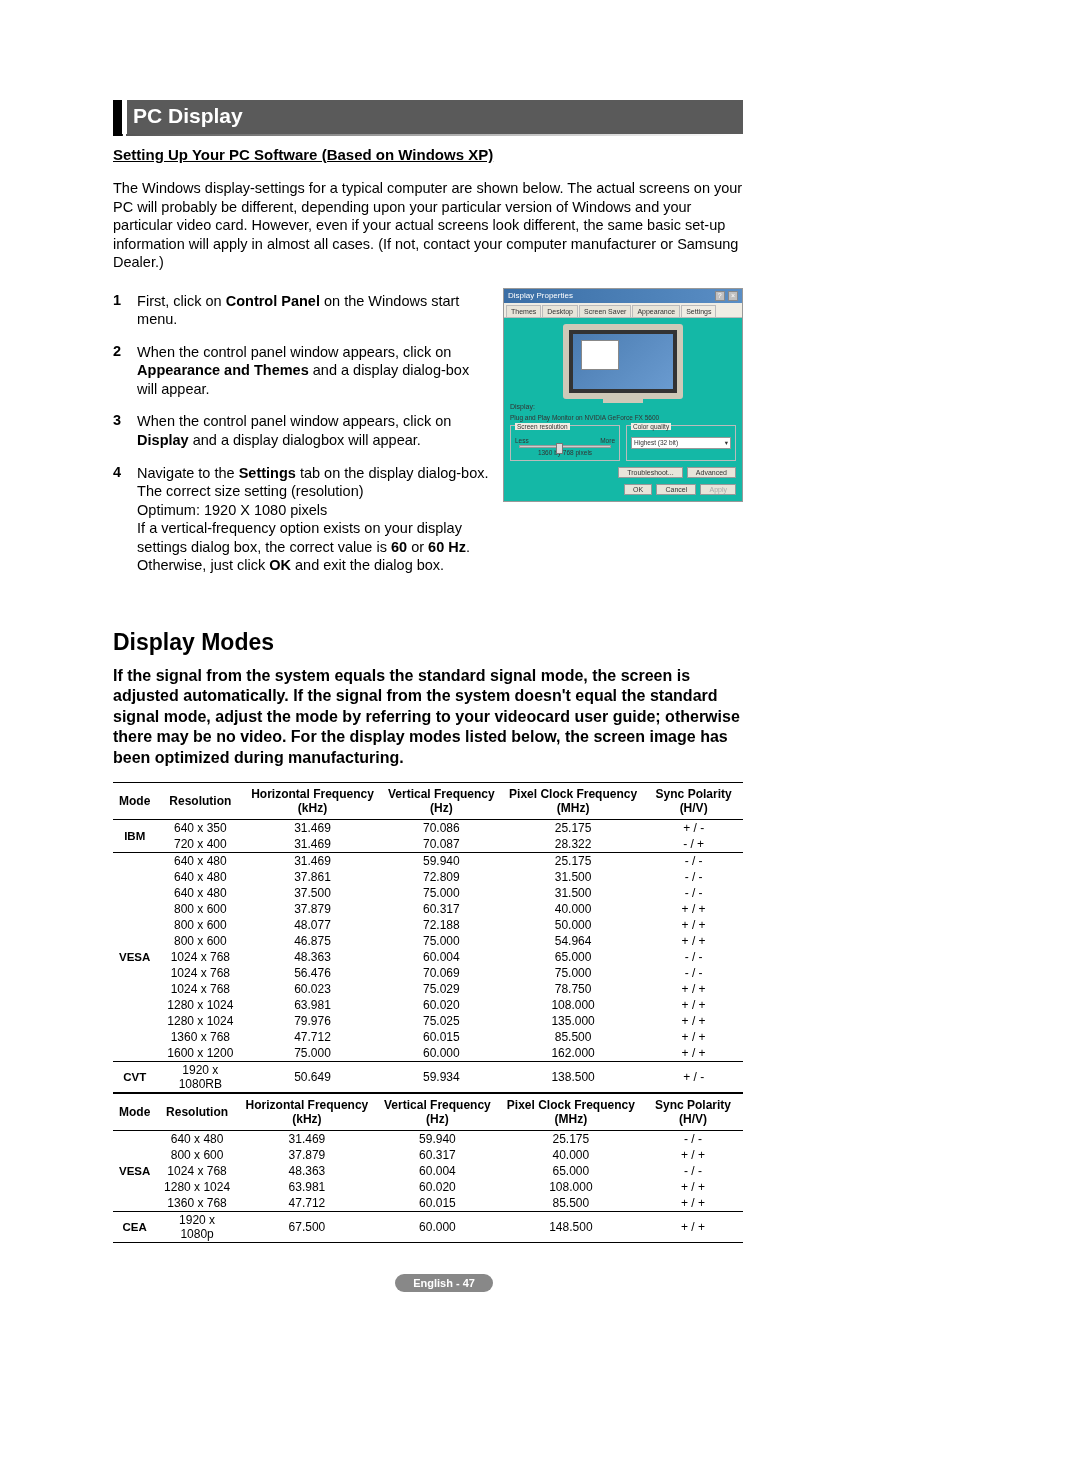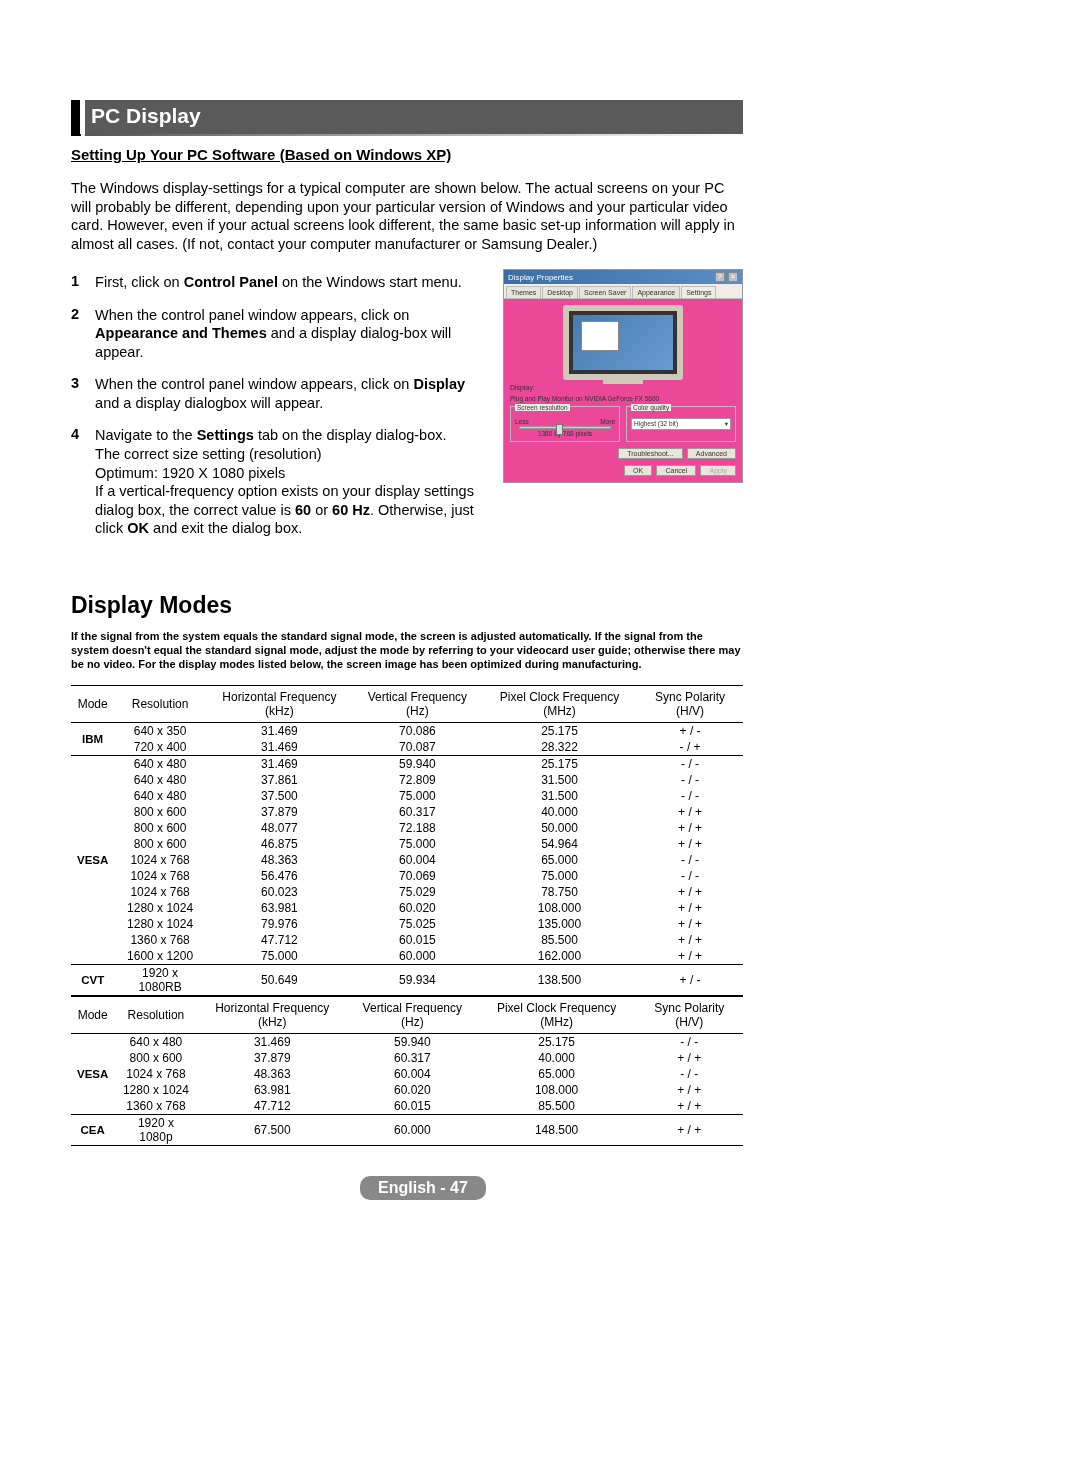--- a/index.html
+++ b/index.html
@@ -8,21 +8,21 @@
       box-sizing: border-box;
     }
     body {
       width: 1080px;
       font-family: Arial, Helvetica, sans-serif;
       background: #fff;
       padding: 0;
     }
     .page-wrapper {
       width: 856px;
-      padding: 100px 113px 40px 71px;
+      padding: 100px 113px 40px 113px;
     }
     .title-container {
       position: relative;
     }
     .title-row {
       display: flex;
     }
     .title-row .stub {
       width: 9px;
       background: #000;
@@ -79,21 +79,21 @@
       padding: 4px 0 10px 0;
       width: 552px;
     }
     .steps-table td.img-cell {
       vertical-align: top;
       padding-left: 12px;
     }
     .dialog-mock {
       width: 240px;
       border: 1px solid #999;
-      background: #ec4899;
+      background: #14b8a6;
       font-size: 8px;
       color: #333;
     }
     .dialog-mock .titlebar {
       background: linear-gradient(to right, #3a6ea5, #5a8ec5);
       color: #fff;
       font-size: 8px;
       padding: 2px 4px;
       display: flex;
       justify-content: space-between;
@@ -221,40 +221,40 @@
     }
     .dialog-mock .btn-row .btn {
       display: inline-block;
       border: 1px solid #999;
       background: #e8e5da;
       font-size: 7px;
       padding: 1px 8px;
       margin-left: 2px;
     }
     .modes-intro {
-      font-size: 11px;
+      font-size: 16px;
       font-weight: bold;
       line-height: 1.28;
       margin: 8px 0 14px 0;
     }
     .input-label {
       font-size: 14.5px;
       font-weight: bold;
       margin: 12px 0 4px 0;
     }
     table.data-table {
       width: 100%;
       border-collapse: collapse;
       font-size: 12px;
     }
     table.data-table th {
       border-top: 1px solid #000;
       border-bottom: 1px solid #000;
       padding: 4px 6px;
-      font-weight: normal;
+      font-weight: bold;
       text-align: center;
     }
     table.data-table td {
       padding: 1px 6px;
       text-align: center;
       font-size: 12px;
     }
     table.data-table tbody {
       border-bottom: 1px solid #000;
     }
@@ -263,21 +263,21 @@
       font-size: 11.5px;
     }
     .page-footer {
       text-align: center;
       margin-top: 30px;
     }
     .page-footer .pill {
       display: inline-block;
       background: #888;
       color: #fff;
-      font-size: 16px;
+      font-size: 11px;
       font-weight: bold;
       padding: 3px 18px;
       border-radius: 10px;
       margin-left: 32px;
     }
   </style>
 </head>
 <body>
 
 <div class="page-wrapper">

